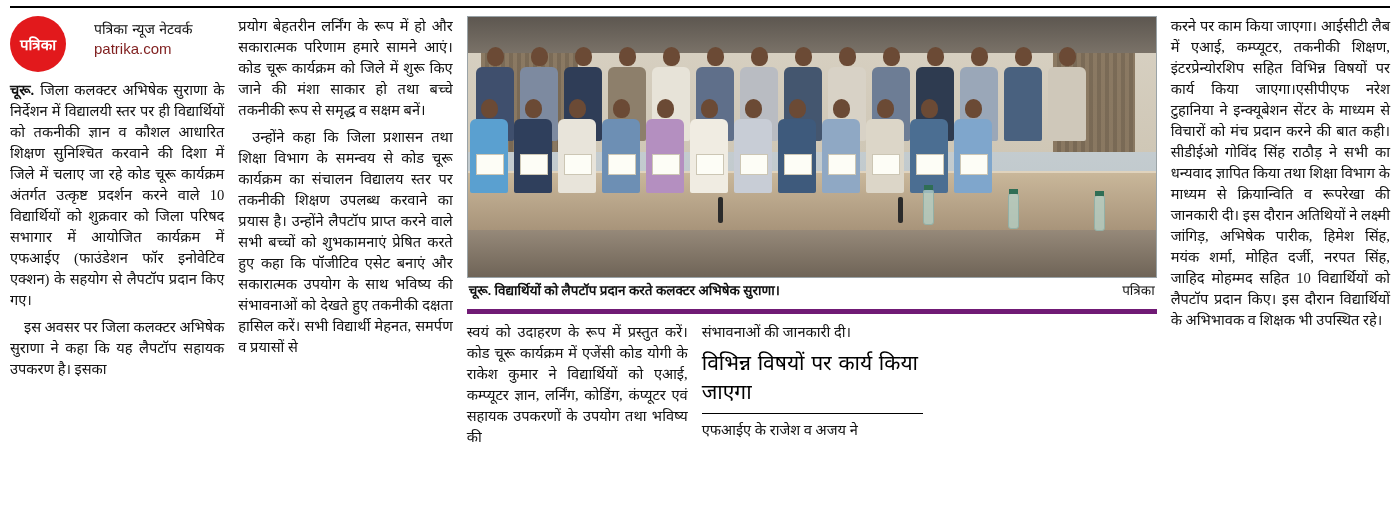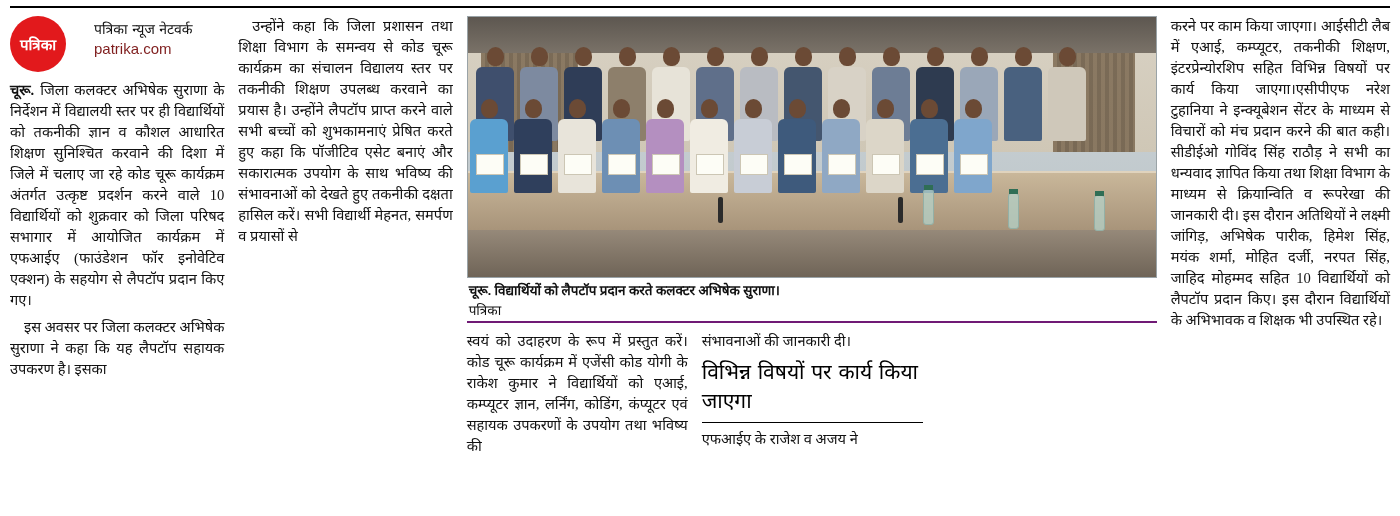--- a/index.html
+++ b/index.html
@@ -84,22 +84,22 @@
   .head{width:17px;height:19px;border-radius:50% 50% 45% 45%;background:#6b4a35;margin:0 auto 1px auto;}
   .body{width:38px;height:74px;border-radius:6px 6px 2px 2px;}
   .cert{position:absolute;left:6px;bottom:18px;width:26px;height:19px;background:#fdfdf6;border:1px solid #ccc6b4;}
   .backrow{left:8px;top:30px;}
   .frontrow{left:2px;top:82px;}
   .mic{position:absolute;width:5px;height:26px;background:#2b2b2b;border-radius:2px;}
   .bottle{position:absolute;width:9px;height:34px;background:rgba(180,210,200,.75);border:1px solid #93b0a6;border-radius:3px;}
   .cap{position:absolute;left:0;top:-5px;width:9px;height:5px;background:#2f6e55;}
   .photo-credit-bar{
     display:flex;justify-content:space-between;align-items:baseline;
-    font-size:13.5px;line-height:20px;padding:3px 2px 0 2px;
-    border-bottom:2px solid #701a75;margin-bottom:8px;flex-direction:column;
+    font-size:13.5px;line-height:20px;padding:3px 2px 8px 2px;
+    border-bottom:5px solid #701a75;margin-bottom:8px;
   }
   .photo-caption{font-family:"Liberation Serif", serif;color:#111;font-weight:bold;}
   .photo-credit{font-family:"Liberation Serif", serif;color:#111;}
 
   
   .subcols{display:flex;gap:14px;}
   .sub{width:221px;}
 
   .subhead{
     font-family:"DejaVu Sans", sans-serif;
@@ -126,20 +126,21 @@
         </div>
       </div>
       <div class="justify">
         <p><span class="dateline">चूरू.</span> <span>जिला कलक्टर अभिषेक सुराणा के निर्देशन में विद्यालयी स्तर पर ही विद्यार्थियों को तकनीकी ज्ञान व कौशल आधारित शिक्षण सुनिश्चित करवाने की दिशा में जिले में चलाए जा रहे कोड चूरू कार्यक्रम अंतर्गत उत्कृष्ट प्रदर्शन करने वाले 10 विद्यार्थियों को शुक्रवार को जिला परिषद सभागार में आयोजित कार्यक्रम में एफआईए (फाउंडेशन फॉर इनोवेटिव एक्शन) के सहयोग से लैपटॉप प्रदान किए गए।</span></p>
         <p class="ind">इस अवसर पर जिला कलक्टर अभिषेक सुराणा ने कहा कि यह लैपटॉप सहायक उपकरण है। इसका</p>
       </div>
     </div>
 
     <div class="col col2">
       <div class="justify">
+        <p>प्रयोग बेहतरीन लर्निंग के रूप में हो और सकारात्मक परिणाम हमारे सामने आएं। कोड चूरू कार्यक्रम को जिले में शुरू किए जाने की मंशा साकार हो तथा बच्चे तकनीकी रूप से समृद्ध व सक्षम बनें।</p>
         <p class="ind">उन्होंने कहा कि जिला प्रशासन तथा शिक्षा विभाग के समन्वय से कोड चूरू कार्यक्रम का संचालन विद्यालय स्तर पर तकनीकी शिक्षण उपलब्ध करवाने का प्रयास है। उन्होंने लैपटॉप प्राप्त करने वाले सभी बच्चों को शुभकामनाएं प्रेषित करते हुए कहा कि पॉजीटिव एसेट बनाएं और सकारात्मक उपयोग के साथ भविष्य की संभावनाओं को देखते हुए तकनीकी दक्षता हासिल करें। सभी विद्यार्थी मेहनत, समर्पण व प्रयासों से</p>
       </div>
     </div>
 
     <div class="col colmid">
 
       <div class="photo-wrap">
         <div class="photo">
           <div class="wall"></div>
           <div class="wall-dark"></div>

